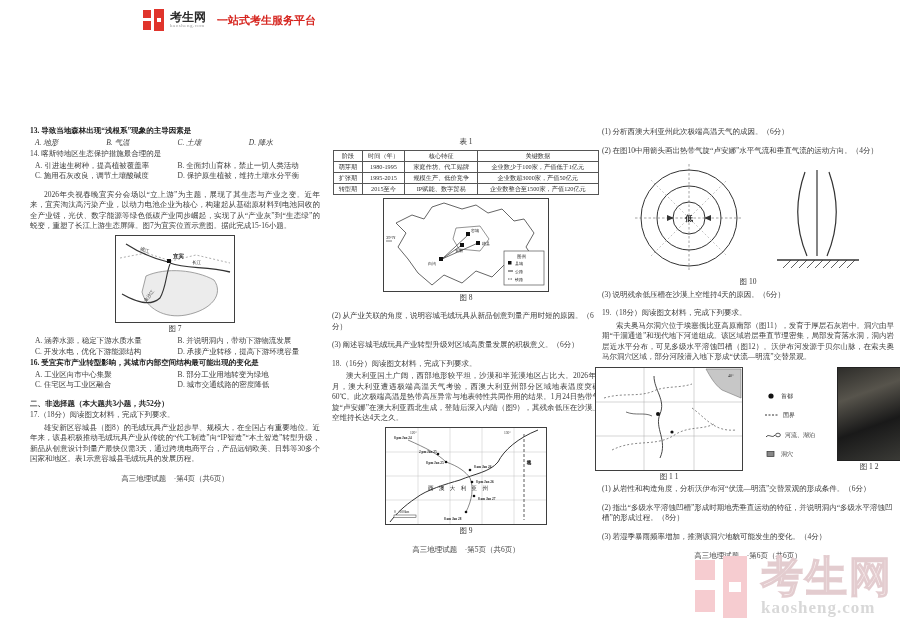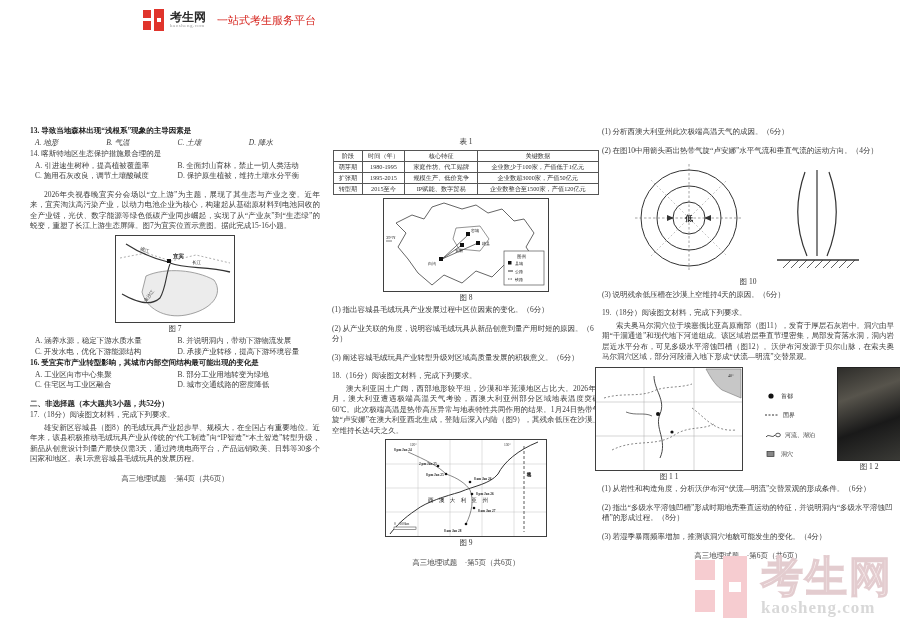--- a/index.html
+++ b/index.html
@@ -8,21 +8,21 @@
   
   .brand{position:absolute;left:143px;top:9px;display:flex;align-items:center;gap:5px;}
   .brand-icon{width:22px;height:22px;position:relative;flex:0 0 auto;}
   .brand-icon i{position:absolute;background:#e0342c;}
   .bi1{left:0;top:1px;width:8px;height:8px;}
   .bi2{left:0;top:12px;width:8px;height:9px;}
   .bi3{right:1px;top:0;width:10px;height:22px;}
   .bi4{right:4px;top:9px;width:4px;height:4px;background:#fff !important;}
   .brand-name{font-weight:bold;font-size:12px;line-height:12px;color:#2b2b2b;}
   .brand-domain{font-size:5px;color:#999;letter-spacing:.5px;line-height:6px;}
-  .brand-tagline{font-size:11px;color:#d6251f;font-weight:normal;margin-left:6px;}
+  .brand-tagline{font-size:11px;color:#d6251f;font-weight:bold;margin-left:6px;}
   
   .col{position:absolute;color:#3c3c3c;font-size:7.5px;line-height:10.5px;}
   #col-left{left:30px;top:126px;width:290px;}
   #col-mid{left:332px;top:136px;width:268px;}
   #col-right{left:602px;top:127px;width:292px;}
   .b{font-weight:bold;color:#222;}
   .ln{margin:0 0 1px 0;}
   .par{text-indent:14px;margin-top:2px;text-align:justify;}
   .opts4{display:flex;padding-left:5px;margin-bottom:1px;}
   .opts4 span{width:25%;font-style:italic;}
@@ -179,21 +179,20 @@
       <text x="133" y="59" font-size="4.5">图例</text>
       <rect x="124" y="62" width="3.5" height="3.5" fill="#111"></rect>
       <text x="131" y="66" font-size="4">县城</text>
       <line x1="124" y1="72" x2="129" y2="72" stroke="#333" stroke-width="1"></line>
       <text x="131" y="74" font-size="4">公路</text>
       <line x1="124" y1="80" x2="129" y2="80" stroke="#333" stroke-width="0.8" stroke-dasharray="1.5,1"></line>
       <text x="131" y="82" font-size="4">铁路</text>
     </svg>
     <div class="cap">图 8</div>
 
-    <div class="ln">(1) 指出容城县毛绒玩具产业发展过程中区位因素的变化。（6分）</div>
     <div class="ln gap">(2) 从产业关联的角度，说明容城毛绒玩具从新品创意到量产用时短的原因。（6分）</div>
     <div class="ln gap">(3) 阐述容城毛绒玩具产业转型升级对区域高质量发展的积极意义。（6分）</div>
     <div class="ln gap">18.（16分）阅读图文材料，完成下列要求。</div>
     <div class="par">澳大利亚国土广阔，西部地形较平坦，沙漠和半荒漠地区占比大。2026年1月，澳大利亚遭遇极端高温天气考验，西澳大利亚州部分区域地表温度突破60℃。此次极端高温是热带高压异常与地表特性共同作用的结果。1月24日热带气旋“卢安娜”在澳大利亚西北生成，登陆后深入内陆（图9），其残余低压在沙漠上空维持长达4天之久。</div>
 
     <svg class="figbox" width="160" height="96" viewBox="0 0 160 96">
       <line x1="32" y1="0" x2="32" y2="96" stroke="#c2c2c2" stroke-width="0.5"></line>
       <line x1="64" y1="0" x2="64" y2="96" stroke="#c2c2c2" stroke-width="0.5"></line>
       <line x1="96" y1="0" x2="96" y2="96" stroke="#c2c2c2" stroke-width="0.5"></line>
       <line x1="128" y1="0" x2="128" y2="96" stroke="#c2c2c2" stroke-width="0.5"></line>

